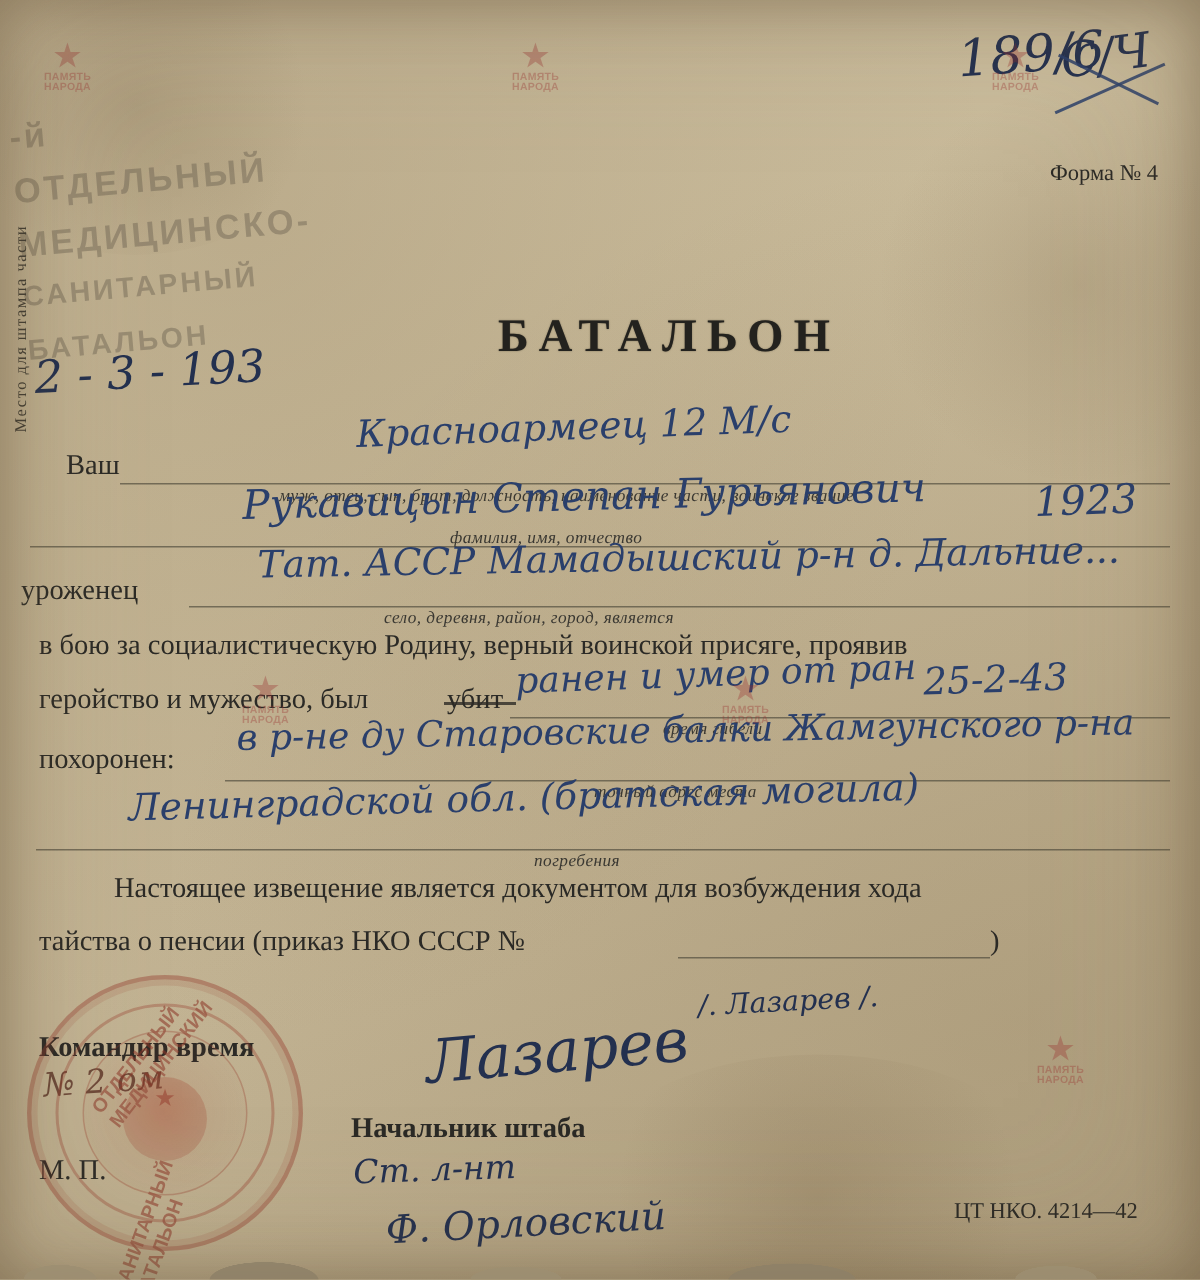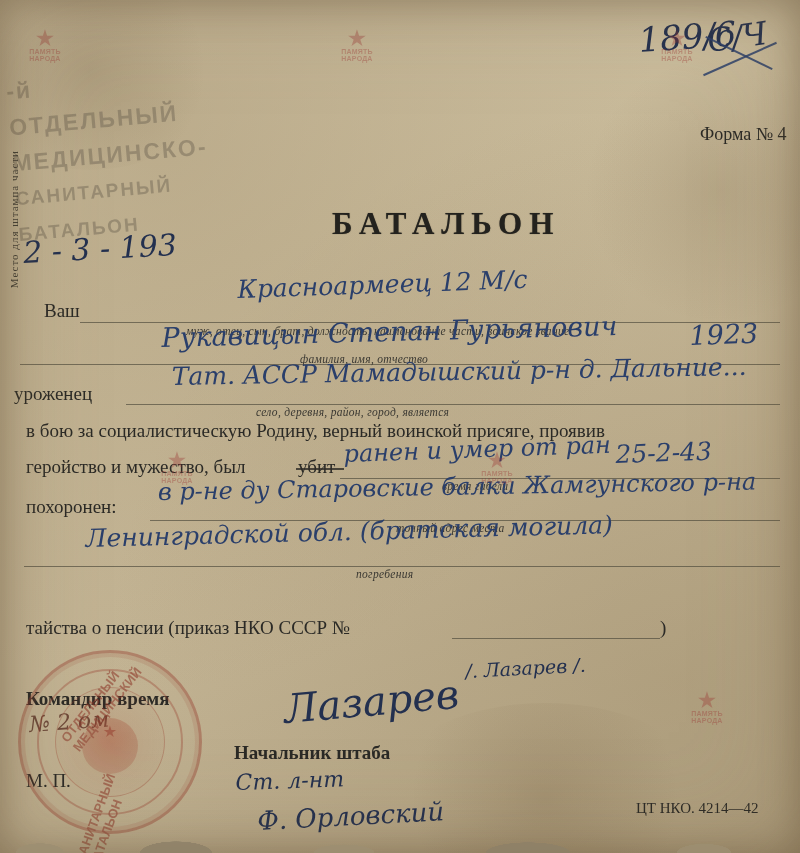--- a/index.html
+++ b/index.html
@@ -38,21 +38,21 @@
   
   .pt{position:absolute;color:#2b2a26;white-space:nowrap;}
   .title{
     font-family:"Liberation Serif",serif;
     font-weight:bold;letter-spacing:7px;font-size:31px;
     color:#23221e;
     text-shadow:0 0 1px rgba(40,35,25,.6);
   }
   .lbl{font-size:19px;}
   .small{font-size:11.5px;letter-spacing:.3px;color:#3a3832;font-style:italic;}
-  .form-no{font-size:18px;margin-top:16px;}
+  .form-no{font-size:15px;}
   .foot{font-size:15px;}
 
   
   .rule{position:absolute;height:1px;background:#4a4639;opacity:.65;}
 
   
   .hw{
     position:absolute;
     font-family:"DejaVu Serif",serif;
     font-style:italic;
@@ -176,20 +176,21 @@
 
   <div class="pt lbl" style="left:26px;top:496px">похоронен:</div>
   <div class="rule" style="left:150px;top:520px;width:630px"></div>
   <div class="hw" style="left:158px;top:478px;font-size:24px;transform:rotate(-1deg)">в р-не ду Старовские балки Жамгунского р-на</div>
   <div class="pt small" style="left:396px;top:522px">точный адрес места</div>
 
   <div class="rule" style="left:24px;top:566px;width:756px"></div>
   <div class="hw" style="left:86px;top:524px;font-size:25px;transform:rotate(-1.5deg)">Ленинградской обл. (братская могила)</div>
   <div class="pt small" style="left:356px;top:568px">погребения</div>
 
+  <div class="pt lbl" style="left:76px;top:582px">Настоящее извещение является документом для возбуждения хода</div>
   <div class="pt lbl" style="left:26px;top:617px">тайства о пенсии (приказ НКО СССР №</div>
   <div class="rule" style="left:452px;top:638px;width:208px"></div>
   <div class="pt lbl" style="left:660px;top:617px">)</div>
 
   <div class="pt lbl" style="left:26px;top:688px;font-weight:bold">Командир время</div>
   <div class="pt lbl" style="left:234px;top:742px;font-weight:bold">Начальник штаба</div>
   <div class="pt lbl" style="left:26px;top:770px">М. П.</div>
 
   <div class="hw dark" style="left:466px;top:660px;font-size:19px;transform:rotate(-3deg)">/. Лазарев /.</div>
   <div class="hw dark" style="left:286px;top:686px;font-size:40px;transform:rotate(-5deg)">Лазарев</div>

